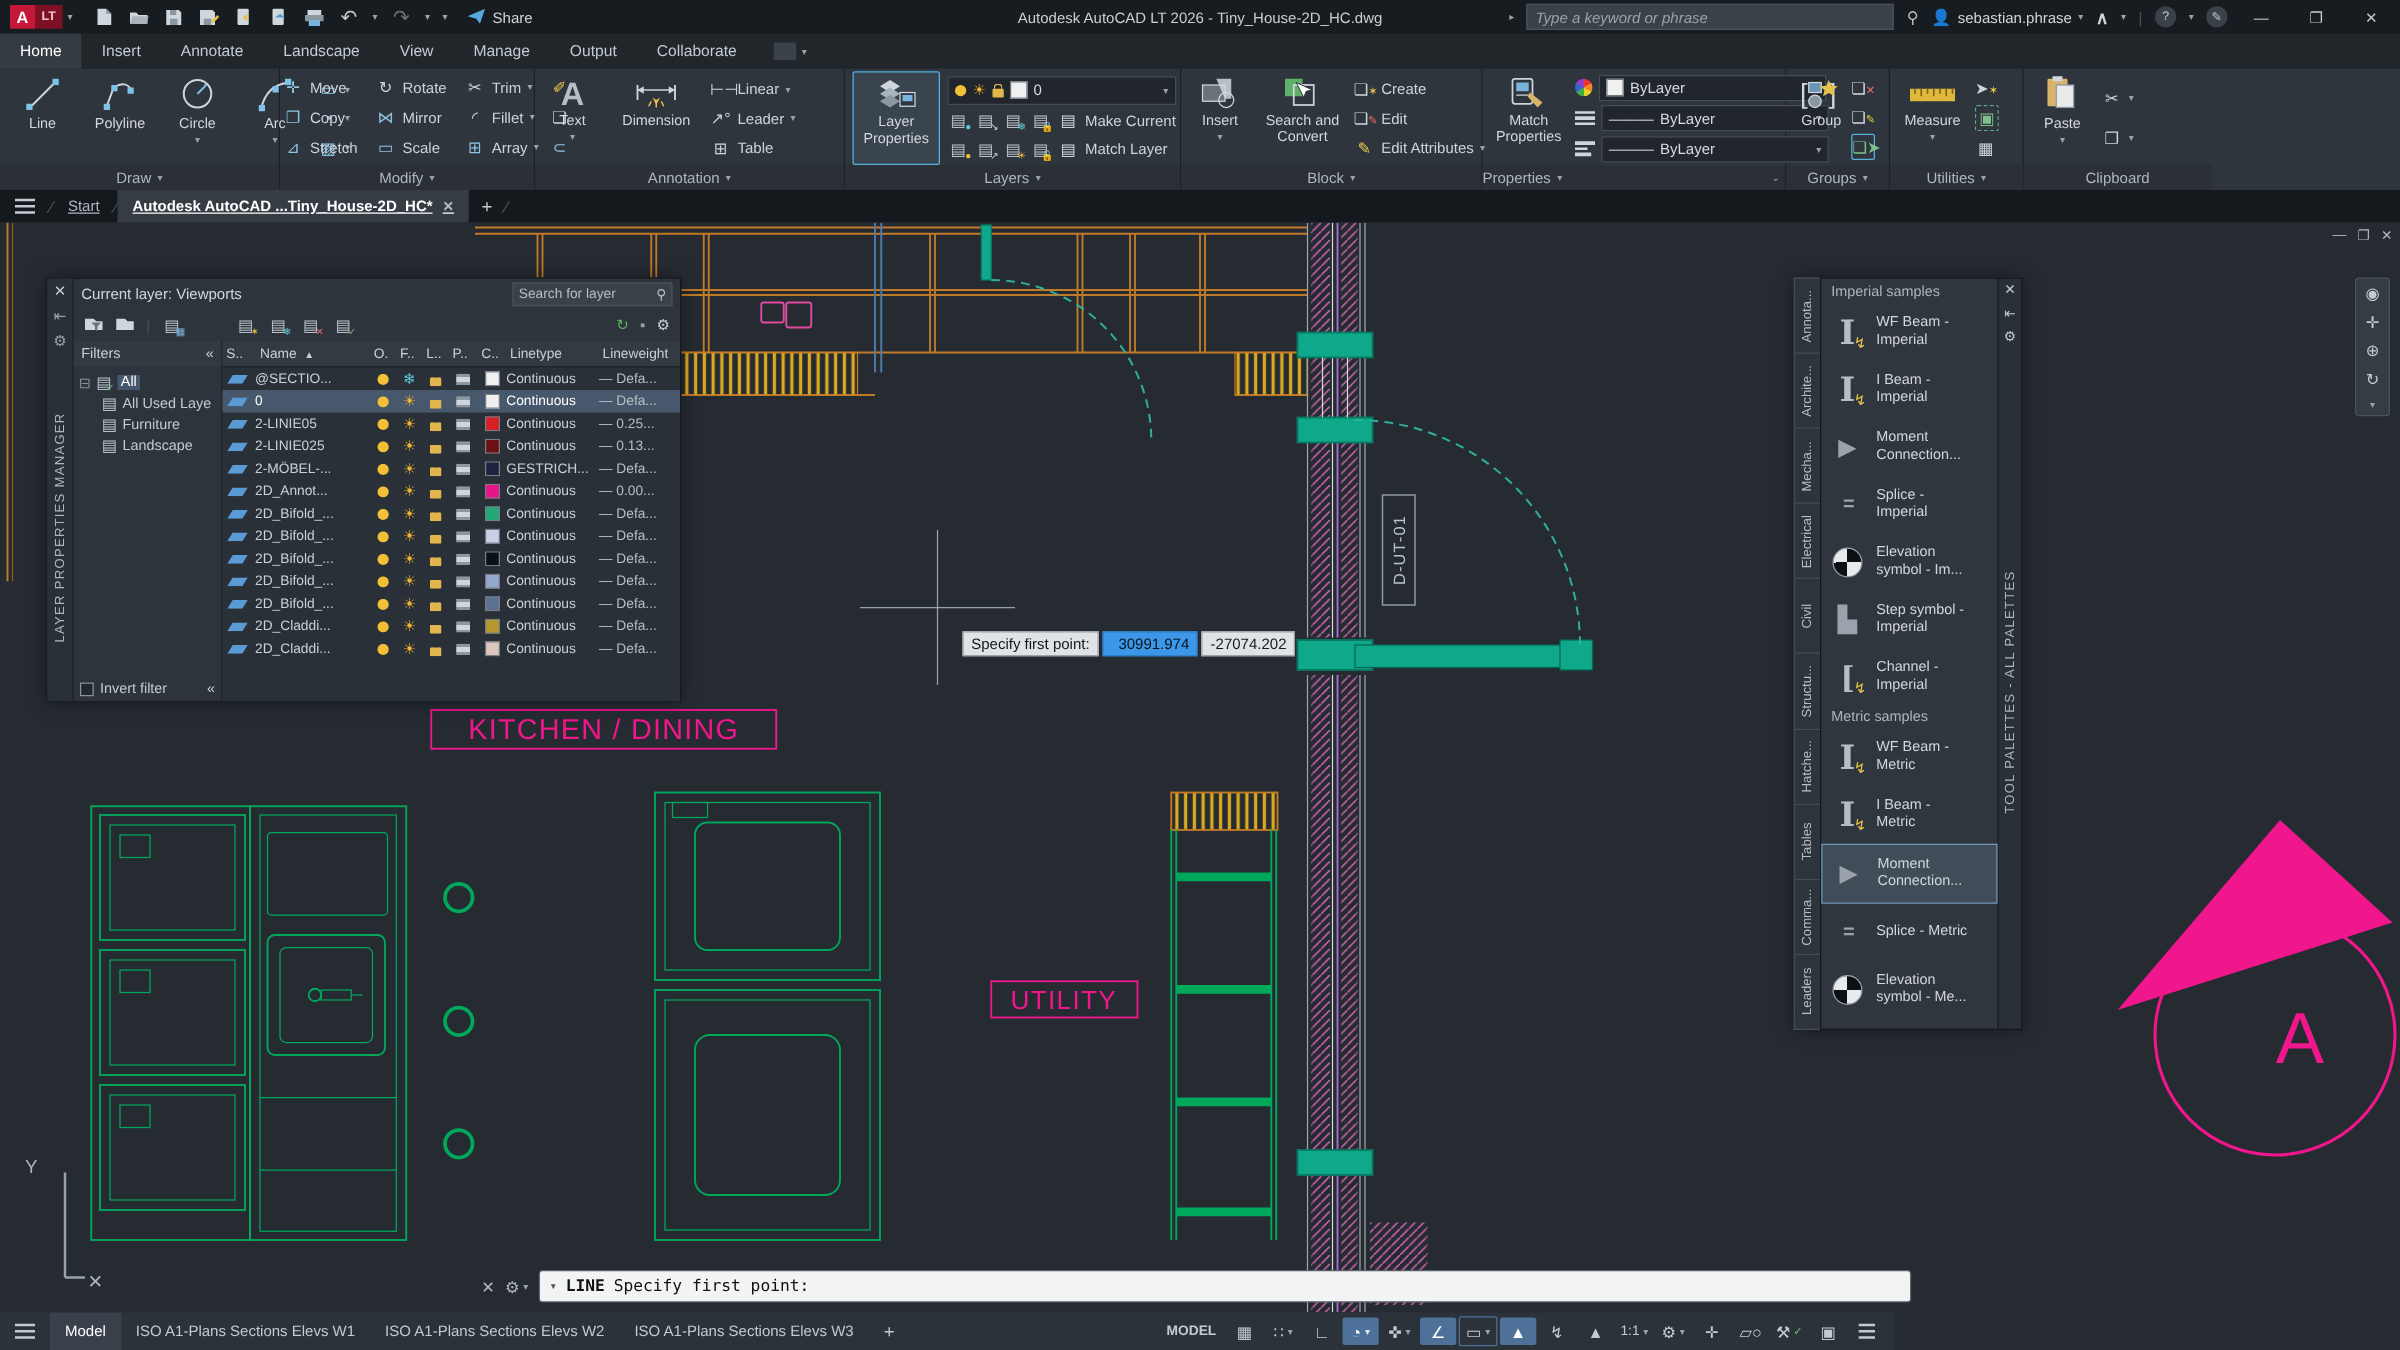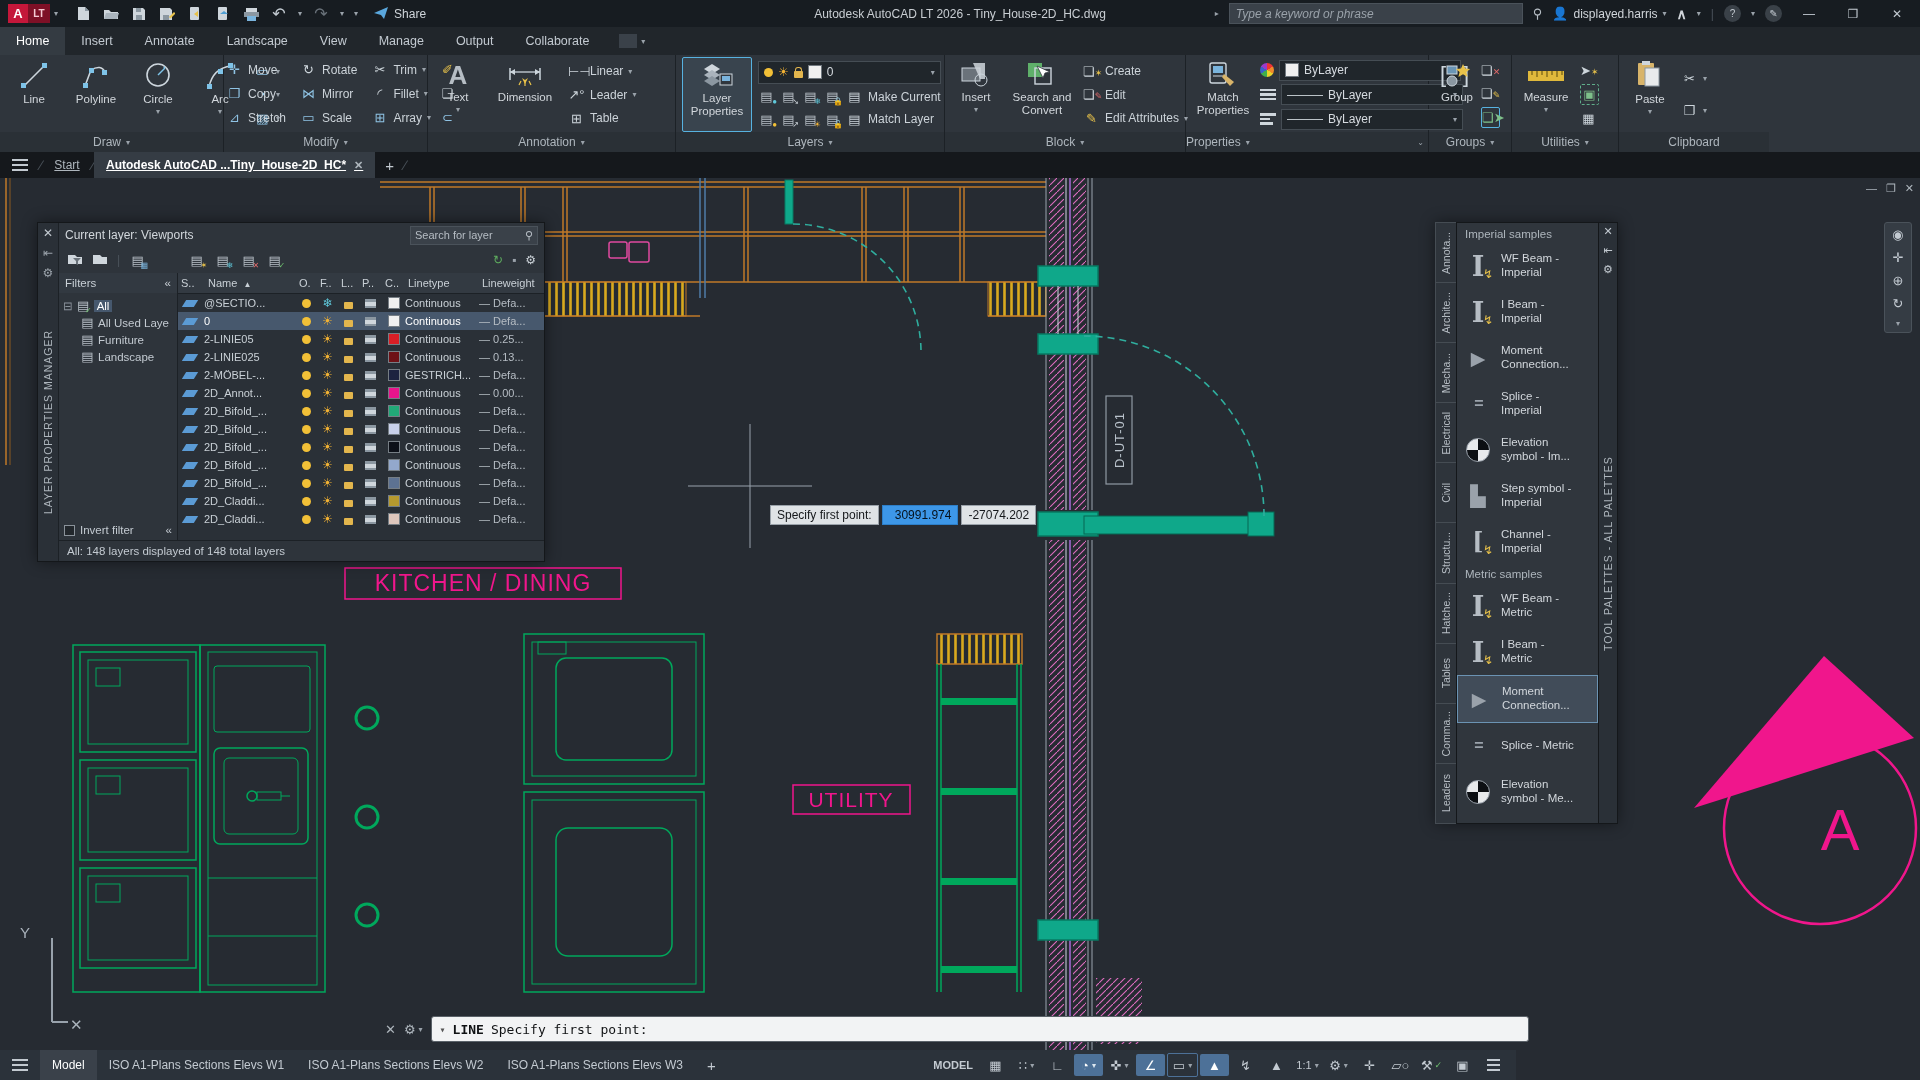--- a/index.html
+++ b/index.html
@@ -258,21 +258,21 @@
         <span>Share</span>
       </span>
     </div>
     <div id="tb-title">Autodesk AutoCAD LT 2026 - Tiny_House-2D_HC.dwg</div>
     <div class="tb-right">
       <span class="caret">▸</span>
       <div class="searchbox">Type a keyword or phrase</div>
       <span style="color:#b6bdc4;font-size:13px">⚲</span>
       <span class="user">
         <span class="user-ic">👤</span>
-        <span>displayed.harris</span>
+        <span>sebastian.phrase</span>
         <span class="caret">▾</span>
       </span>
       <span style="color:#d0d5da;font-weight:bold;font-size:14px">∧</span>
       <span class="caret">▾</span>
       <span style="color:#4a525a">|</span>
       <span class="round-ic">?</span>
       <span class="caret">▾</span>
       <span class="round-ic">✎</span>
       <span class="winbtn">—</span>
       <span class="winbtn">❐</span>
@@ -1232,23 +1232,20 @@
                   <span class="prn"></span>
                 </span>
               <span class="cell">
                   <span class="lsw" style="background: rgb(222, 199, 189);"></span>
                 </span>
               <span>Continuous</span>
                 <span class="lw">— <span>Defa...</span></span>
             </div>
           </div>
         </div>
-        <div class="lp-foot">
-          <span>All: 148 layers displayed of 148 total layers</span>
-        </div>
       </div>
     </div>
 
     
     <div id="tpal">
       <div class="tp-tabs">
         <div class="tp-tab">
             <span class="vtext">Annota...</span>
           </div>
         <div class="tp-tab">

